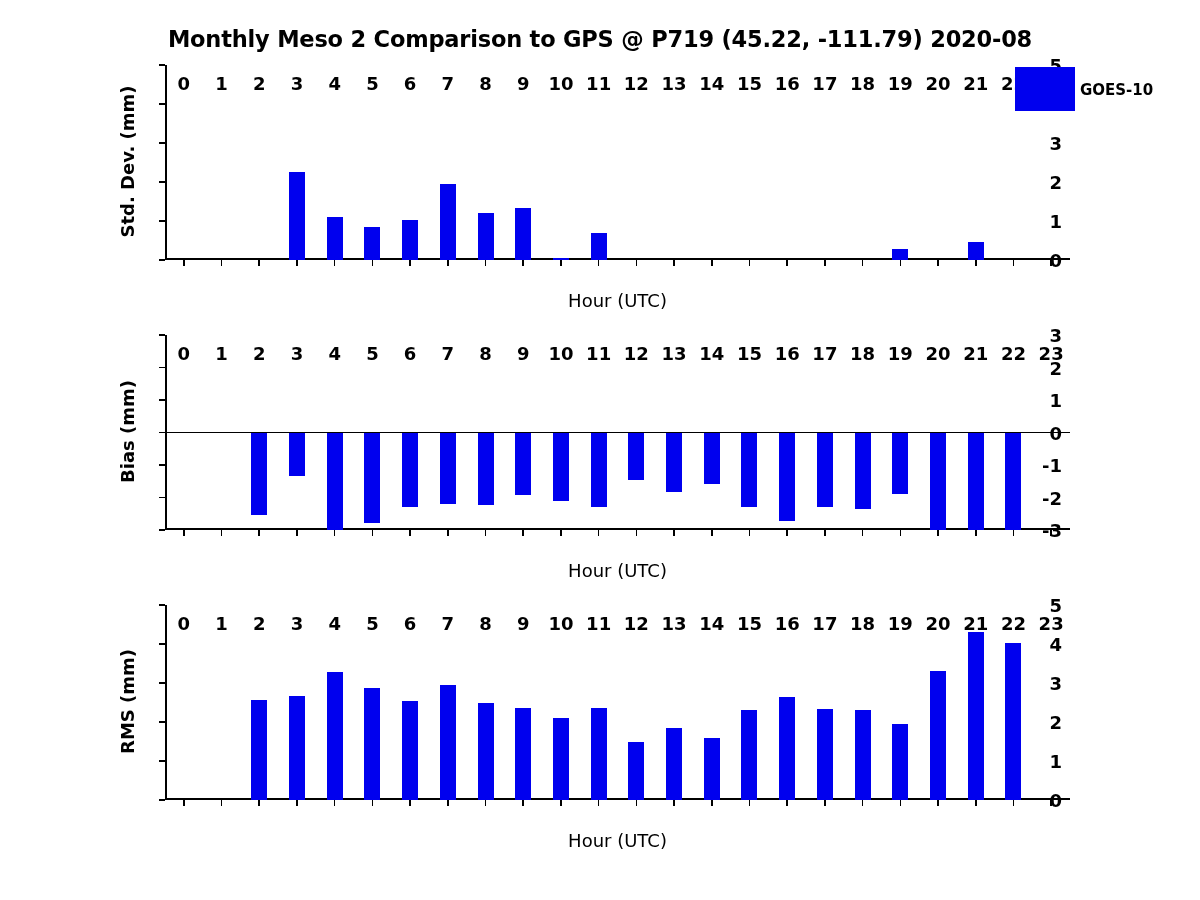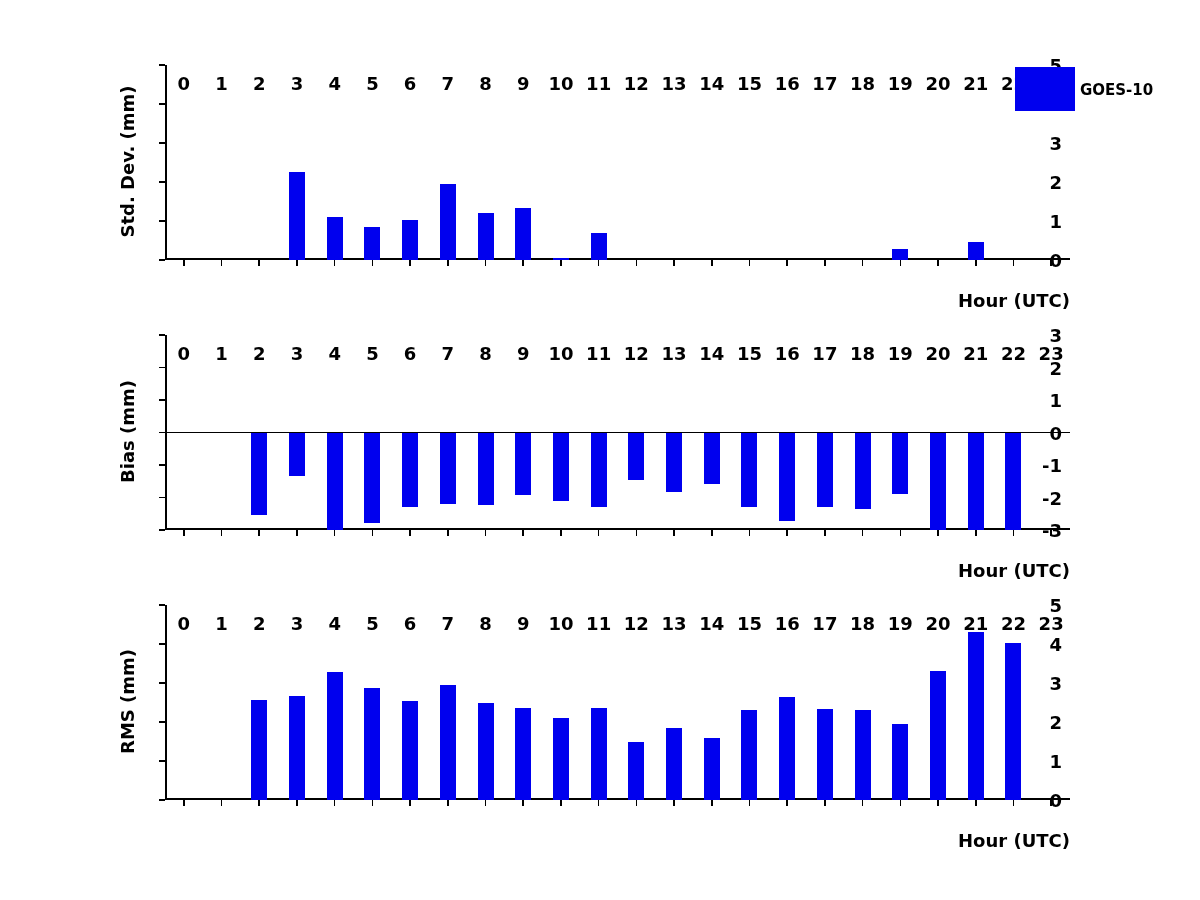--- a/index.html
+++ b/index.html
@@ -95,24 +95,24 @@
   .xtick-mark {
     position: absolute;
     top: 0;
     width: 1.6px;
     height: 6px;
     background: #000000;
   }
   .xlabel {
     position: absolute;
     width: 100%;
-    text-align: right;
+    text-align: center;
     top: 36px;
     font-size: 18px;
-    font-weight: bold;
+    font-weight: normal;
   }
   .ylabel {
     position: absolute;
     font-size: 18px;
     font-weight: bold;
     white-space: nowrap;
     transform-origin: center center;
   }
   .legend-swatch {
     position: absolute;
@@ -123,20 +123,21 @@
     position: absolute;
     font-size: 15px;
     font-weight: bold;
     white-space: nowrap;
   }
 </style>
 </head>
 <body>
 
 <div id="figure">
+  <div class="fig-title">Monthly Meso 2 Comparison to GPS @ P719 (45.22, -111.79) 2020-08</div>
 
   <div class="panel" id="panel-0" style="left:165px; top:65px; width:905px; height:195px;">
     <div class="plot-area" id="plot-0">
       <div class="axis-line axis-left"></div>
       <div class="axis-line axis-bottom"></div>
     <div class="bar" style="width: 16px; left: 123.979px; background: rgb(0, 0, 238); top: 106.86px; height: 88.14px;"></div>
         <div class="bar" style="width: 16px; left: 161.688px; background: rgb(0, 0, 238); top: 151.71px; height: 43.29px;"></div>
         <div class="bar" style="width: 16px; left: 199.396px; background: rgb(0, 0, 238); top: 162.24px; height: 32.76px;"></div>
         <div class="bar" style="width: 16px; left: 237.104px; background: rgb(0, 0, 238); top: 155.22px; height: 39.78px;"></div>
         <div class="bar" style="width: 16px; left: 274.812px; background: rgb(0, 0, 238); top: 118.95px; height: 76.05px;"></div>

